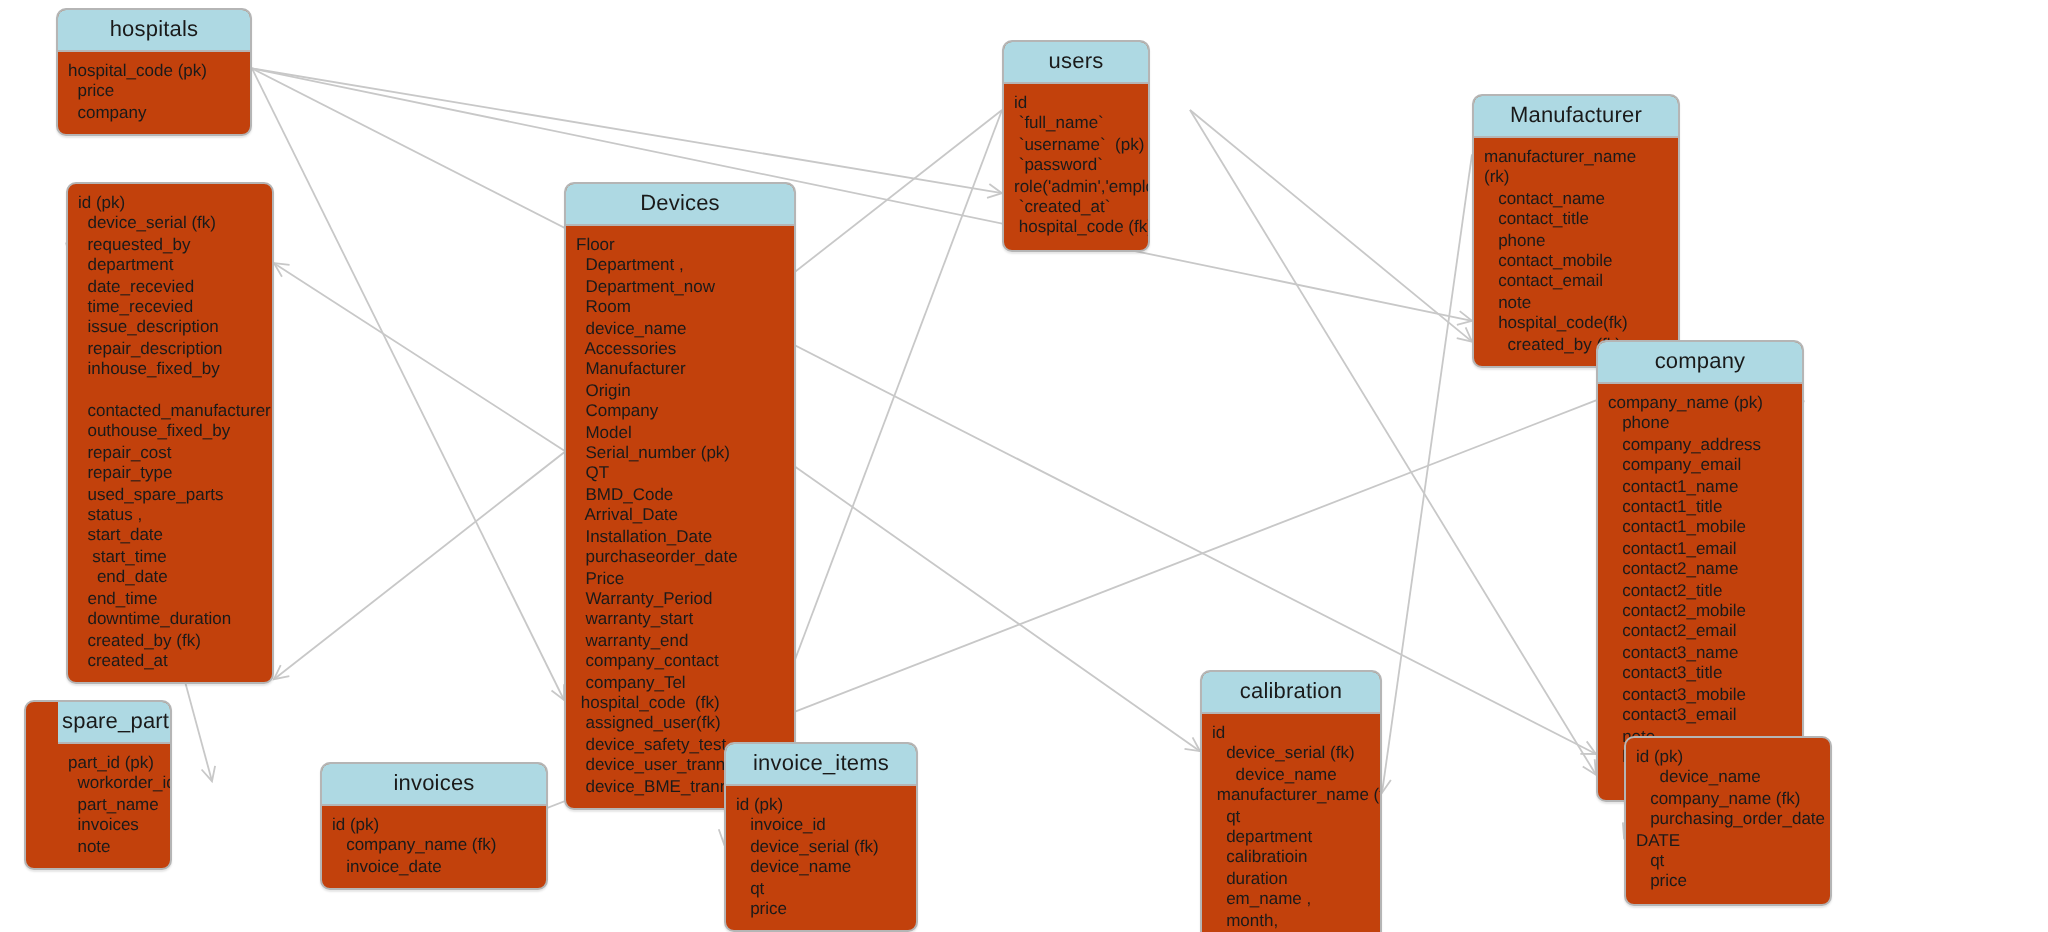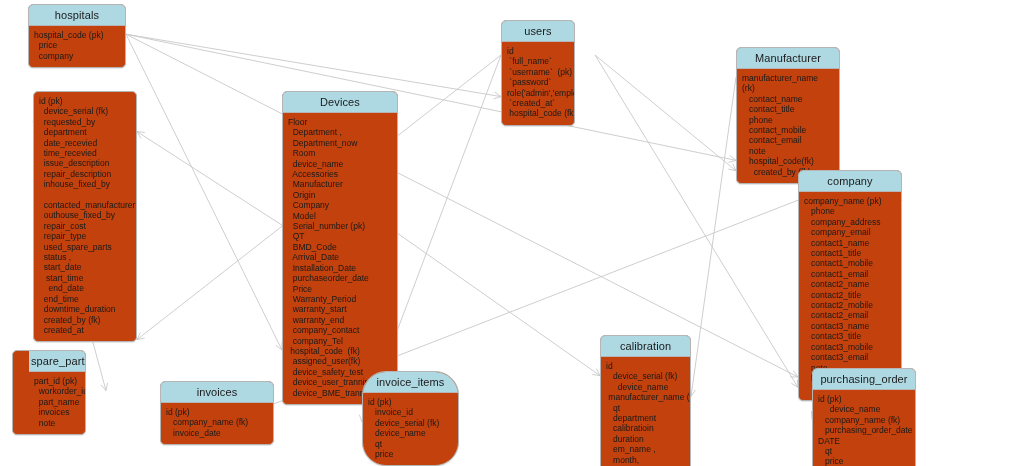--- a/index.html
+++ b/index.html
@@ -102,24 +102,23 @@
     </div>
     <div class="entity" style="left: 600px; top: 335px; width: 91px;">
       <div class="entity-header">calibration</div>
       <div class="entity-body"><div class="field">id</div><div class="field">   device_serial (fk)</div><div class="field">     device_name</div><div class="field"> manufacturer_name (fk)</div><div class="field">   qt</div><div class="field">   department</div><div class="field">   calibratioin</div><div class="field">   duration</div><div class="field">   em_name ,</div><div class="field">   month,</div></div>
     </div>
     <div class="entity" style="left: 12px; top: 350px; width: 74px; padding-left: 16px;">
       <div class="entity-header">spare_parts_used</div>
       <div class="entity-body"><div class="field">part_id (pk)</div><div class="field">  workorder_id (fk)</div><div class="field">  part_name</div><div class="field">  invoices</div><div class="field">  note</div></div>
     </div>
     <div class="entity" style="left: 812px; top: 368px; width: 104px;">
-      <div class="entity-header">purchasing_order</div>
       <div class="entity-body"><div class="field">id (pk)</div><div class="field">     device_name</div><div class="field">   company_name (fk)</div><div class="field">   purchasing_order_date</div><div class="field">DATE</div><div class="field">   qt</div><div class="field">   price</div></div>
     </div>
     <div class="entity" style="left: 160px; top: 381px; width: 114px;">
       <div class="entity-header">invoices</div>
       <div class="entity-body"><div class="field">id (pk)</div><div class="field">   company_name (fk)</div><div class="field">   invoice_date</div></div>
     </div>
-    <div class="entity" style="left: 362px; top: 371px; width: 97px; border-radius: 24px;">
+    <div class="entity" style="left: 362px; top: 371px; width: 97px;">
       <div class="entity-header">invoice_items</div>
       <div class="entity-body"><div class="field">id (pk)</div><div class="field">   invoice_id</div><div class="field">   device_serial (fk)</div><div class="field">   device_name</div><div class="field">   qt</div><div class="field">   price</div></div>
     </div>
   </div>
 
 </body></html>

